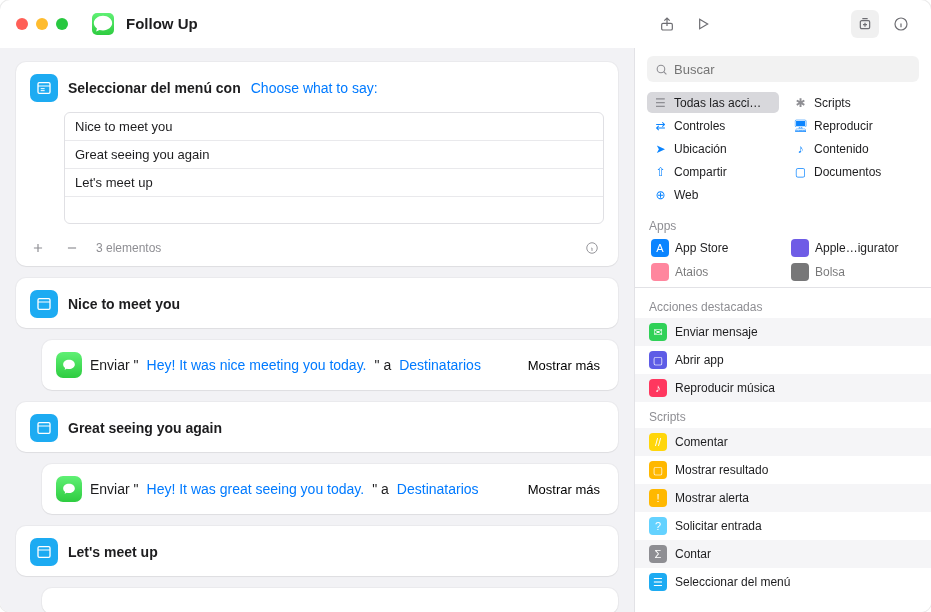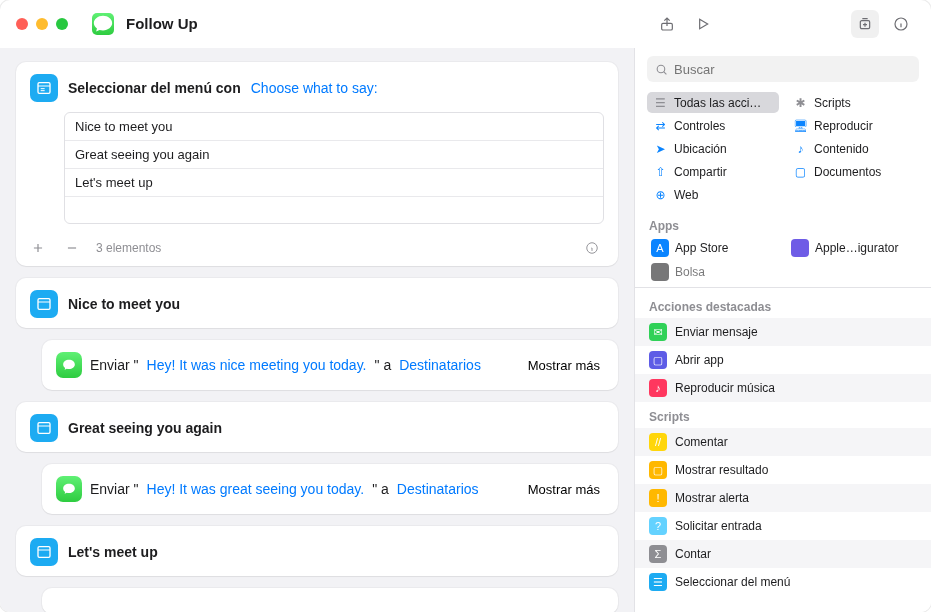--- a/index.html
+++ b/index.html
@@ -125,21 +125,21 @@
   gap: 2px 8px; padding: 0 12px 6px 12px;
 }
 .catitem {
   display: flex; align-items: center; gap: 6px;
   padding: 3px 6px; border-radius: 5px;
   font-size: 12px;
   white-space: nowrap; overflow: hidden; text-overflow: ellipsis;
 }
 .catitem .ci { width: 15px; height: 15px; display:flex; align-items:center; justify-content:center; flex-shrink:0; }
 .catitem.sel { background: #d8d8dc; }
-.secthead { color: #8e8e93; font-size: 12px; font-weight: 700; padding: 8px 14px 4px 14px; }
+.secthead { color: #8e8e93; font-size: 12px; font-weight: 400; padding: 8px 14px 4px 14px; }
 .applist { display: grid; grid-template-columns: 1fr 1fr; gap: 2px 8px; padding: 0 12px; }
 .appitem { display:flex; align-items:center; gap:6px; padding: 2px 4px; font-size: 12px; white-space:nowrap; overflow:hidden; text-overflow:ellipsis; }
 .sq { width: 18px; height: 18px; border-radius: 4px; flex-shrink:0; display:flex; align-items:center; justify-content:center; color:#fff; font-size:11px; }
 .actlist { padding: 0 0 0 0; }
 .actitem { display:flex; align-items:center; gap:8px; padding: 5px 14px; font-size: 12px; }
 .actitem:nth-child(odd) { background: #f5f5f7; }
 .divider { height:1px; background:#e2e2e6; margin: 4px 0; }
 .showmore { color:#000000; font-size:13px; margin-left:auto; padding-right:4px; }
 </style>
 </head>
@@ -345,20 +345,24 @@
       <div class="applist">
         <div class="appitem">
             <div class="sq" style="background:#0a84ff">A</div>
             <span>App Store</span>
           </div>
         <div class="appitem">
             <div class="sq" style="background:#6e5ce6"></div>
             <span>Apple…igurator</span>
           </div>
         <div class="appitem" style="opacity:.6">
+            <div class="sq" style="background:#ff375f"></div>
+            <span>Ataios</span>
+          </div>
+        <div class="appitem" style="opacity:.6">
             <div class="sq" style="background:#1d1d1f"></div>
             <span>Bolsa</span>
           </div>
       </div>
 
       <div class="divider"></div>
       <div class="secthead">Acciones destacadas</div>
       <div class="actlist">
         <div class="actitem">
             <div class="sq" style="background:#30d158">✉</div>

